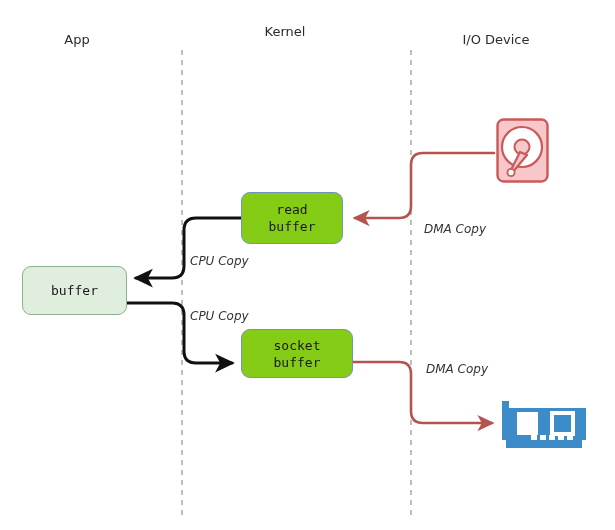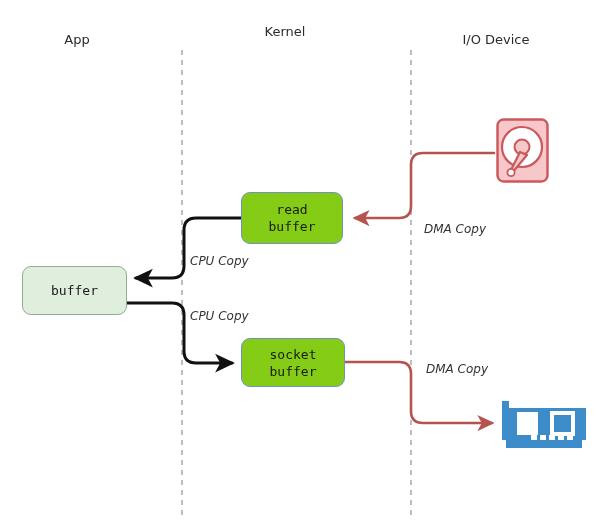--- a/index.html
+++ b/index.html
@@ -119,21 +119,21 @@
 
   <div class="node-box node-blue" style="left:241px; top:184px; width:102px; height:52px;">
     <span>read</span>
     <span>buffer</span>
   </div>
 
   <div class="node-box node-green" style="left:22px; top:258px; width:105px; height:49px;">
     <span>buffer</span>
   </div>
 
-  <div class="node-box node-blue" style="left:241px; top:330px; width:104px; height:49px;">
+  <div class="node-box node-blue" style="left:241px; top:321px; width:112px; height:49px;">
     <span>socket</span>
     <span>buffer</span>
   </div>
 
   <div class="edge-label" style="left:424px; top:214px;">DMA Copy</div>
   <div class="edge-label" style="left:190px; top:246px;">CPU Copy</div>
   <div class="edge-label" style="left:190px; top:301px;">CPU Copy</div>
   <div class="edge-label" style="left:426px; top:354px;">DMA Copy</div>
 
 </div>

